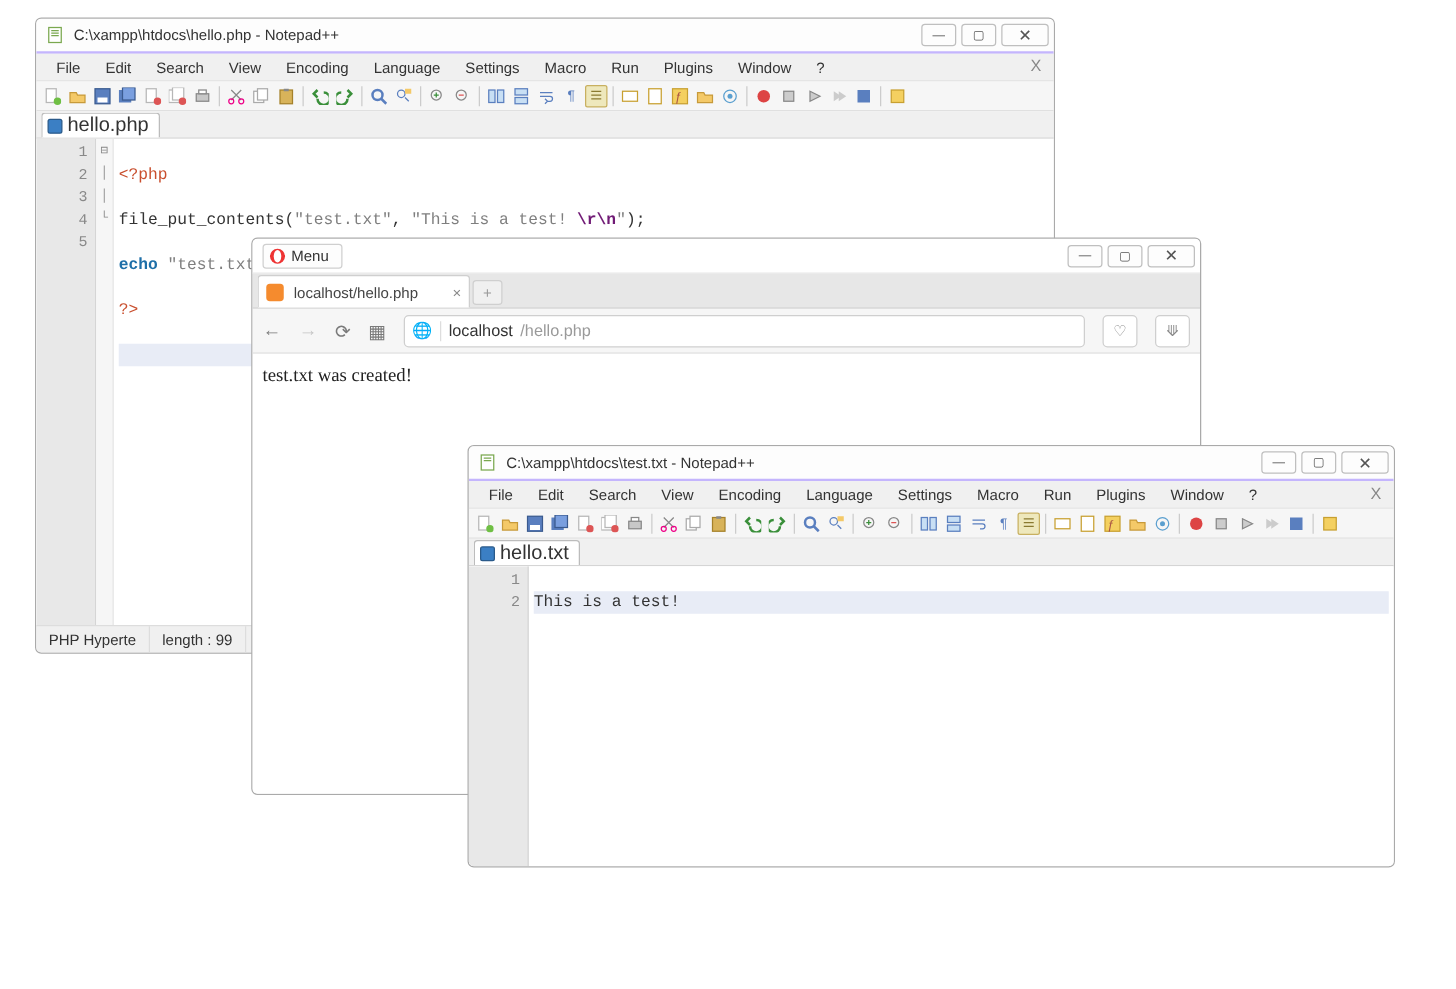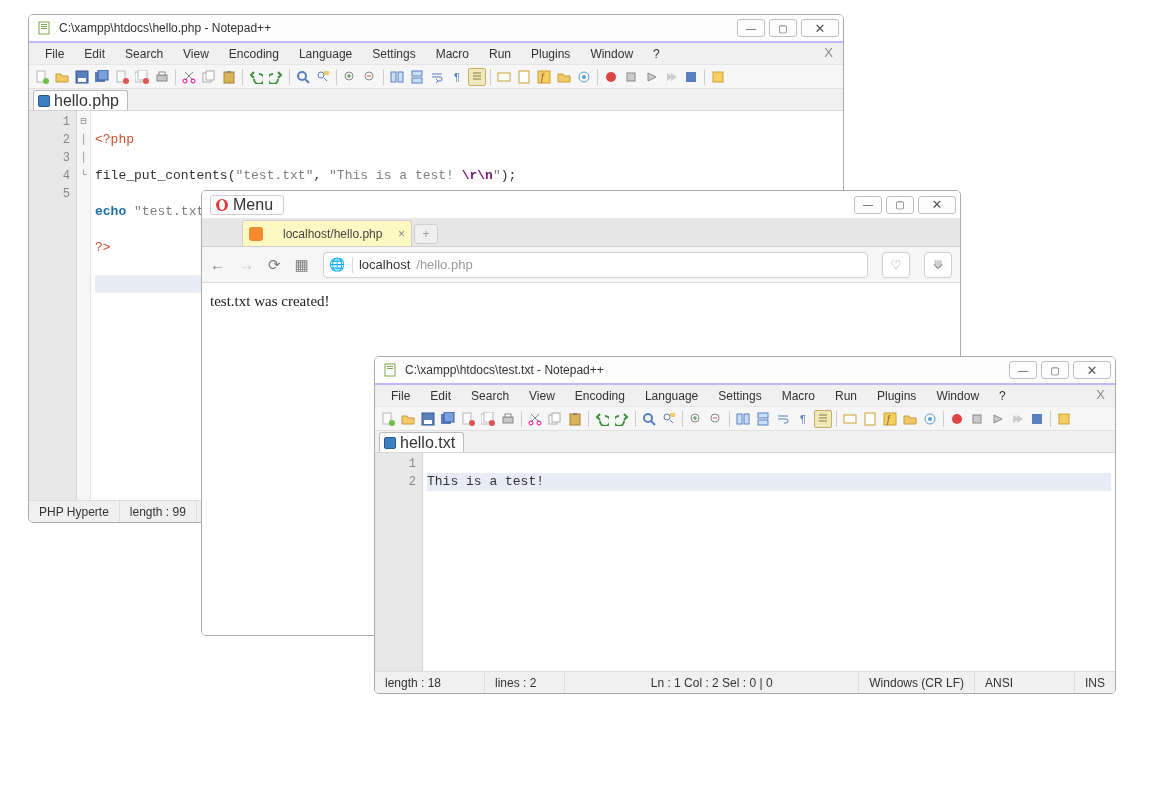--- a/index.html
+++ b/index.html
@@ -151,44 +151,43 @@
 
   
   .opera .titlebar { background:#fff; border-bottom:1px solid #e8e8e8; }
   .opera .menubtn {
     height: 20px;
     border: 1px solid #cfcfcf;
     border-radius: 3px;
     background: #fdfdfd;
     padding: 0 10px 0 4px;
     display:flex; align-items:center; gap:4px;
-    font-size:16px; color:#333;
+    font-size:12px; color:#333;
     margin-left:4px;
   }
   .opera .tabstrip {
     height: 28px;
     background: #e7e7e7;
     display:flex; align-items:flex-end;
     padding-left:4px;
     gap:2px;
     border-bottom:1px solid #cfcfcf;
   }
   .opera .btab {
     height:26px;
     min-width:170px;
     padding:0 24px 0 6px;
-    background:#fef9c3;
+    background:#ffffff;
     border:1px solid #cfcfcf;
     border-bottom:none;
     border-radius:3px 3px 0 0;
-    display:flex;align-items:center;gap:20px;
+    display:flex;align-items:center;gap:8px;
     position:relative;
     font-size:12px;
     color:#444;
-    margin-left:36px;
   }
   .opera .btab .bclose{position:absolute;right:6px;top:6px;color:#888;font-size:12px;}
   .opera .newtab {
     width:24px;height:20px;border:1px solid #cfcfcf;border-radius:3px;
     display:flex;align-items:center;justify-content:center;
     background:#f0f0f0;margin-bottom:2px;color:#999;
   }
   .opera .navbar {
     height: 36px;
     background: #f6f6f6;
@@ -754,21 +753,13 @@
   <div class="editor">
     <div class="gutter">
       <div>1</div>
       <div>2</div>
     </div>
     <div class="code" style="color:#333;">
 <div class="line current"><span>This is a test!</span></div>
 <div class="line"><span> </span></div>
     </div>
   </div>
-  <div class="statusbar">
-    <div class="cell" style="min-width:110px">length : 18</div>
-    <div class="cell" style="min-width:80px">lines : 2</div>
-    <div class="cell grow" style="justify-content:center">Ln : 1    Col : 2    Sel : 0 | 0</div>
-    <div class="cell" style="min-width:110px">Windows (CR LF)</div>
-    <div class="cell" style="min-width:100px">ANSI</div>
-    <div class="cell" style="min-width:40px">INS</div>
-  </div>
 </div>
 
 </body></html>

